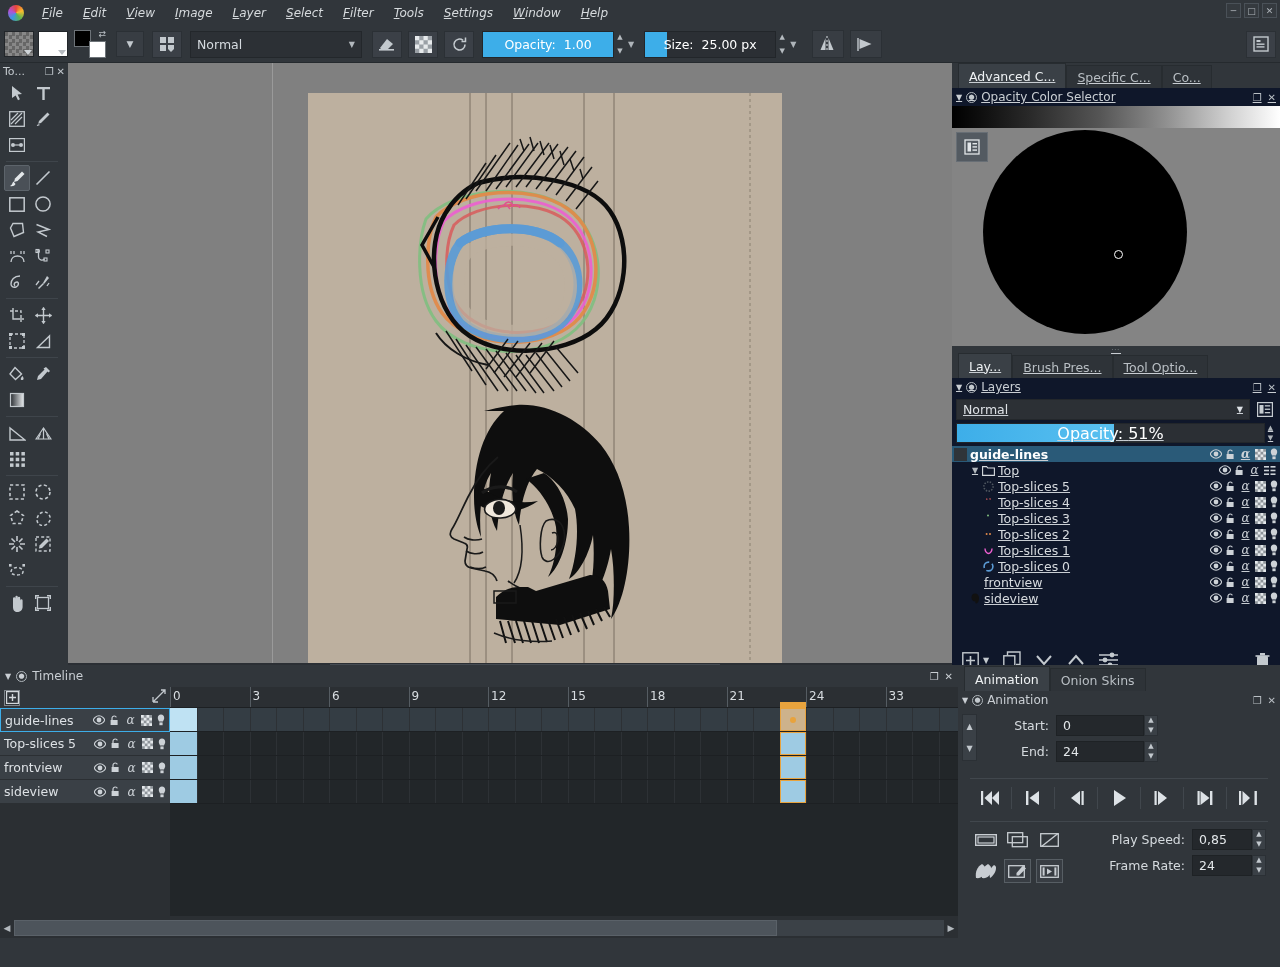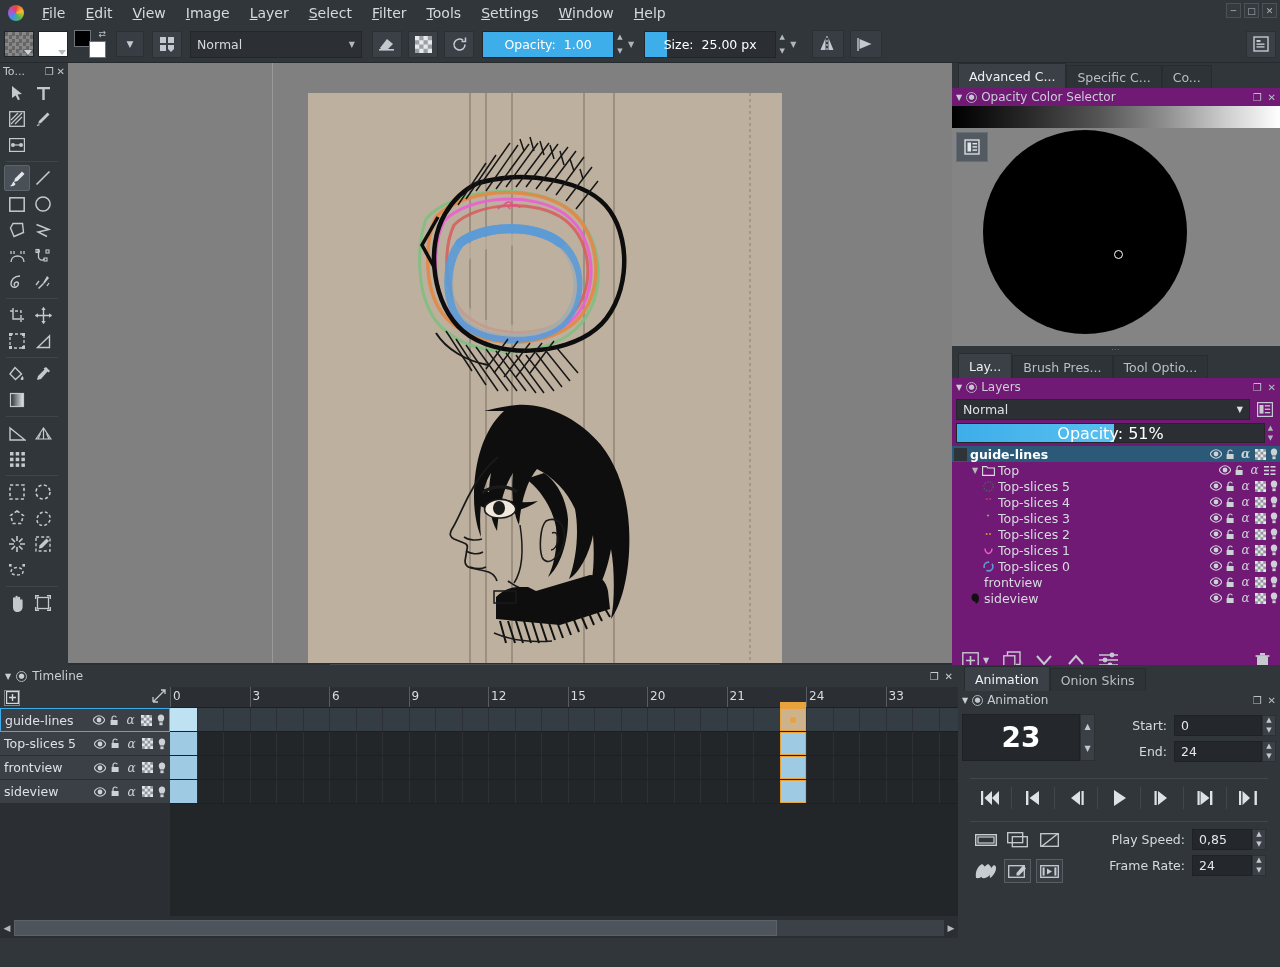--- a/index.html
+++ b/index.html
@@ -14,21 +14,21 @@
   .app { position:relative; width:1280px; height:967px; }
 
   
   .menubar {
     position:absolute; left:0; top:0; width:1280px; height:26px;
     background:#31363b; display:flex; align-items:center;
   }
   .klogo { width:16px; height:16px; border-radius:50%;
     background:conic-gradient(#e8453c,#f9bc2c,#5ab552,#3b97e3,#b152d6,#e8453c);
     margin:0 8px 0 8px; flex:none; }
-  .menuitem { padding:4px 10px; font-size:14px; color:#d6dadd; white-space:nowrap; cursor:default; }
+  .menuitem { padding:4px 10px; font-size:12px; color:#d6dadd; white-space:nowrap; cursor:default;font-style:italic; }
   .menuitem u { text-decoration:underline; }
   .winbtns { position:absolute; right:3px; top:3px; display:flex; gap:3px; }
   .winbtn { width:15px; height:15px; border:1px solid #4a5158; background:#353a3f;
     display:flex; align-items:center; justify-content:center; font-size:9px; color:#aeb4ba; }
 
   
   .toolbar {
     position:absolute; left:0; top:26px; width:1280px; height:37px;
     background:#31363b; border-bottom:1px solid #252a2e;
     display:flex; align-items:center; padding:0 4px;
@@ -84,21 +84,21 @@
   .artboard { position:absolute; left:240px; top:30px; width:474px; height:575px;
     background:#bdb09f; overflow:hidden; }
   .vscroll { position:absolute; right:272px; top:63px; bottom:304px; width:14px; background:#2b2f34; }
   .vscroll .thumb { position:absolute; left:1px; right:1px; top:14px; height:560px; background:#454b52; }
   .vscroll .ar { position:absolute; left:0; right:0; height:13px; display:flex; align-items:center; justify-content:center; color:#9aa0a6; font-size:8px;}
   .hscroll { position:absolute; left:68px; right:286px; bottom:292px; height:12px; background:#2b2f34; }
   .hscroll .thumb { position:absolute; top:1px; bottom:1px; left:262px; width:390px; background:#454b52; }
   .hsgrip { position:absolute; left:50%; bottom:290px; transform:translateX(-50%); color:#777d83; font-size:9px; letter-spacing:1px;}
 
   
-  .rightcol { position:absolute; right:0; top:63px; width:328px; bottom:292px; background:#701a75; }
+  .rightcol { position:absolute; right:0; top:63px; width:328px; bottom:292px; background:#0f172a;text-decoration:underline; }
   .tabrow { display:flex; height:25px; align-items:flex-end; padding-left:6px; background:#31363b; }
   .tab { height:23px; padding:0 10px; font-size:12.5px; color:#b9bfc4; background:#2e3338;
     border:1px solid #272c30; border-bottom:none; display:flex; align-items:center; white-space:nowrap;}
   .tab.active { background:#3a4046; color:#eef1f3; height:25px; }
   .dockhdr { height:18px; display:flex; align-items:center; padding:0 4px; font-size:12px; color:#c9ced3; }
   .dockhdr .tri { font-size:8px; margin-right:4px; }
   .dockhdr .ring { width:11px; height:11px; border:1px solid #b0b6bb; border-radius:50%;
     font-size:7px; display:flex; align-items:center; justify-content:center; margin-right:4px; color:#c3c9ce;}
   .dockhdr .sp { flex:1; }
   .dockhdr .ctl { margin-left:6px; font-size:10px; color:#b9bfc4; }
@@ -1414,21 +1414,21 @@
             <div class="tl-ticknum" style="left:79.5px">3</div>
             <div class="tl-tick" style="left:159px"></div>
             <div class="tl-ticknum" style="left:159px">6</div>
             <div class="tl-tick" style="left:238.5px"></div>
             <div class="tl-ticknum" style="left:238.5px">9</div>
             <div class="tl-tick" style="left:318px"></div>
             <div class="tl-ticknum" style="left:318px">12</div>
             <div class="tl-tick" style="left:397.5px"></div>
             <div class="tl-ticknum" style="left:397.5px">15</div>
             <div class="tl-tick" style="left:477px"></div>
-            <div class="tl-ticknum" style="left:477px">20</div>
+            <div class="tl-ticknum" style="left:477px">18</div>
             <div class="tl-tick" style="left:556.5px"></div>
             <div class="tl-ticknum" style="left:556.5px">21</div>
             <div class="tl-tick" style="left:636px"></div>
             <div class="tl-ticknum" style="left:636px">24</div>
             <div class="tl-tick" style="left:715.5px"></div>
             <div class="tl-ticknum" style="left:715.5px">33</div>
             <div class="tl-frame" style="left: 609.5px; width: 26.5px; top: 15px; height: 6px; background: rgb(232, 163, 61); position: absolute;"></div>
           </div>
         <div class="tl-rows" id="tl-rows">
             <div class="tl-row hl">
@@ -1597,21 +1597,20 @@
     <div class="dockhdr">
       <span class="tri">▼</span>
       <span class="ring">●</span>
       <span>Animation</span>
       <span class="sp"></span>
       <span class="ctl">❐</span>
       <span class="ctl">✕</span>
     </div>
     <div class="anim-main">
       <div class="frame-row">
-        <div class="frame-big">23</div>
         <div class="frame-spin">
             <span>▲</span>
             <span>▼</span>
           </div>
         <div class="se-col">
           <div class="se-row">
             <span class="se-lab">Start:</span>
             <span class="se-inp">0</span>
             <span class="se-spin">
                 <span>▲</span>

